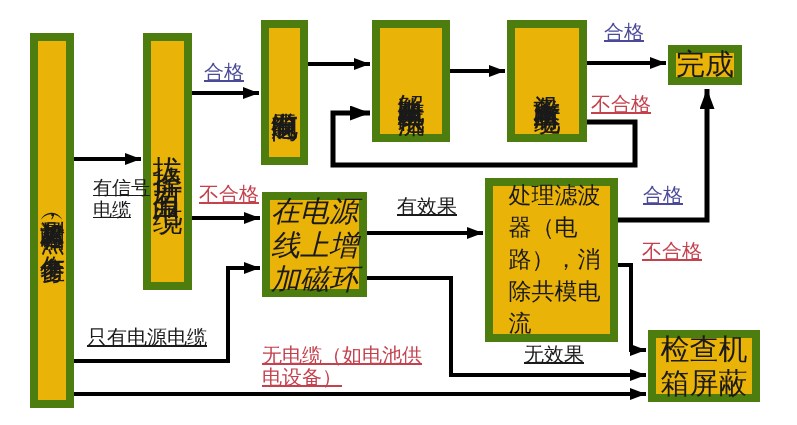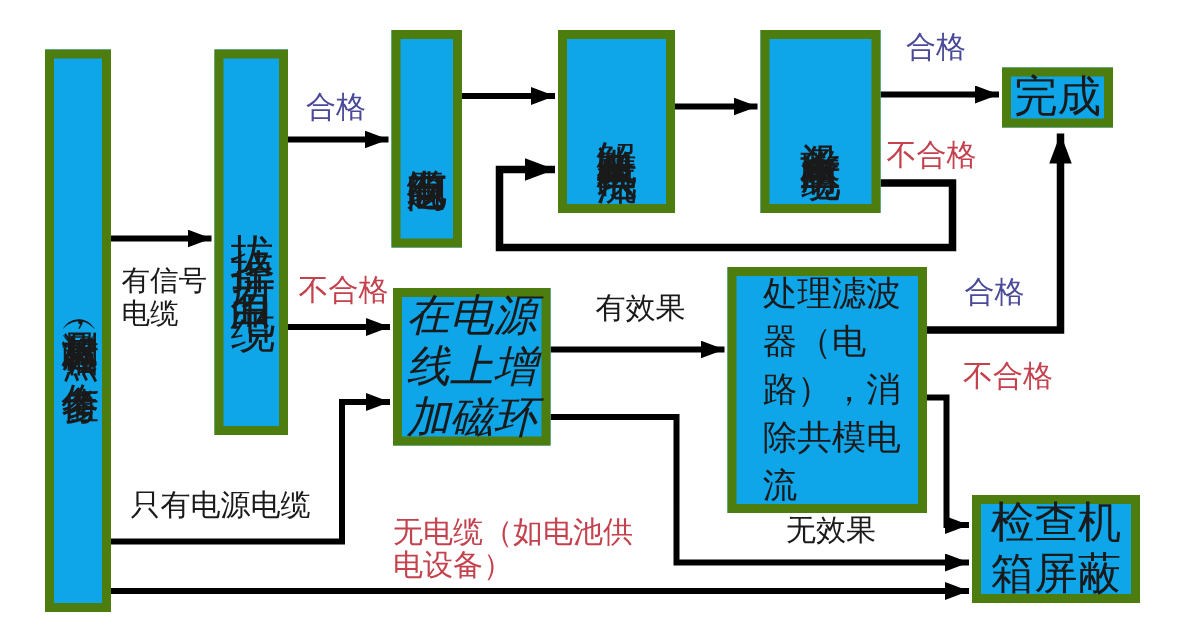--- a/index.html
+++ b/index.html
@@ -2,36 +2,36 @@
 <html><head>
 <meta charset="utf-8">
 <style>
   html,body{margin:0;padding:0;background:#fff;}
   #stage{
     position:relative;width:797px;height:425px;background:#ffffff;overflow:hidden;
     font-family:"Liberation Serif","DejaVu Serif",serif;color:#1a1a1a;
   }
   #wires{position:absolute;left:0;top:0;z-index:1;}
   .node{
-    position:absolute;background:#0ea5e9;border:6px solid #4d7c0f;box-sizing:border-box;
+    position:absolute;background:#eab308;border:8px solid #4d7c0f;box-sizing:border-box;
     display:flex;align-items:center;justify-content:center;text-align:center;
     z-index:2;white-space:pre-line;
   }
   .vtext{writing-mode:vertical-rl;text-orientation:mixed;white-space:normal;}
-  .lbl{position:absolute;z-index:3;white-space:pre-line;font-size:20px;line-height:22px;}
+  .lbl{position:absolute;z-index:3;white-space:pre-line;font-size:20px;line-height:22px;text-decoration:underline;}
   .b1{left:30px;top:33px;width:44px;height:375px;font-size:25px;letter-spacing:1px;line-height:38px;}
   .b2{left:143px;top:33px;width:49px;height:257px;font-size:30px;letter-spacing:10px;line-height:44px;}
   .b3{left:261px;top:20px;width:47px;height:145px;font-size:27px;letter-spacing:0.5px;line-height:42px;}
   .b4{left:372px;top:20px;width:78px;height:122px;font-size:27px;letter-spacing:2px;line-height:38px;}
   .b5{left:507px;top:20px;width:80px;height:122px;font-size:27px;letter-spacing:2px;line-height:38px;}
   .b6{left:668px;top:45px;width:74px;height:40px;font-size:29px;}
   .b7{left:262px;top:192px;width:105px;height:105px;font-size:29px;line-height:34px;font-style:italic;}
   .b8{left:485px;top:178px;width:133px;height:164px;font-size:23px;line-height:32px;text-align:left;padding-left:6px;}
   .b9{left:648px;top:330px;width:112px;height:72px;font-size:29px;line-height:34px;}
-  .l-sig{left:81px;top:177px;font-size:19px;}
+  .l-sig{left:93px;top:177px;font-size:19px;}
   .l-pass1{left:204px;top:61px;}
   .l-fail1{left:199px;top:183px;}
   .l-onlyp{left:87px;top:326px;}
   .l-nocab{left:262px;top:344px;}
   .l-effect{left:397px;top:195px;}
   .l-pass2{left:604px;top:21px;}
   .l-fail2{left:591px;top:93px;}
   .l-pass3{left:643px;top:184px;}
   .l-fail3{left:642px;top:240px;}
   .l-noeff{left:524px;top:343px;}

